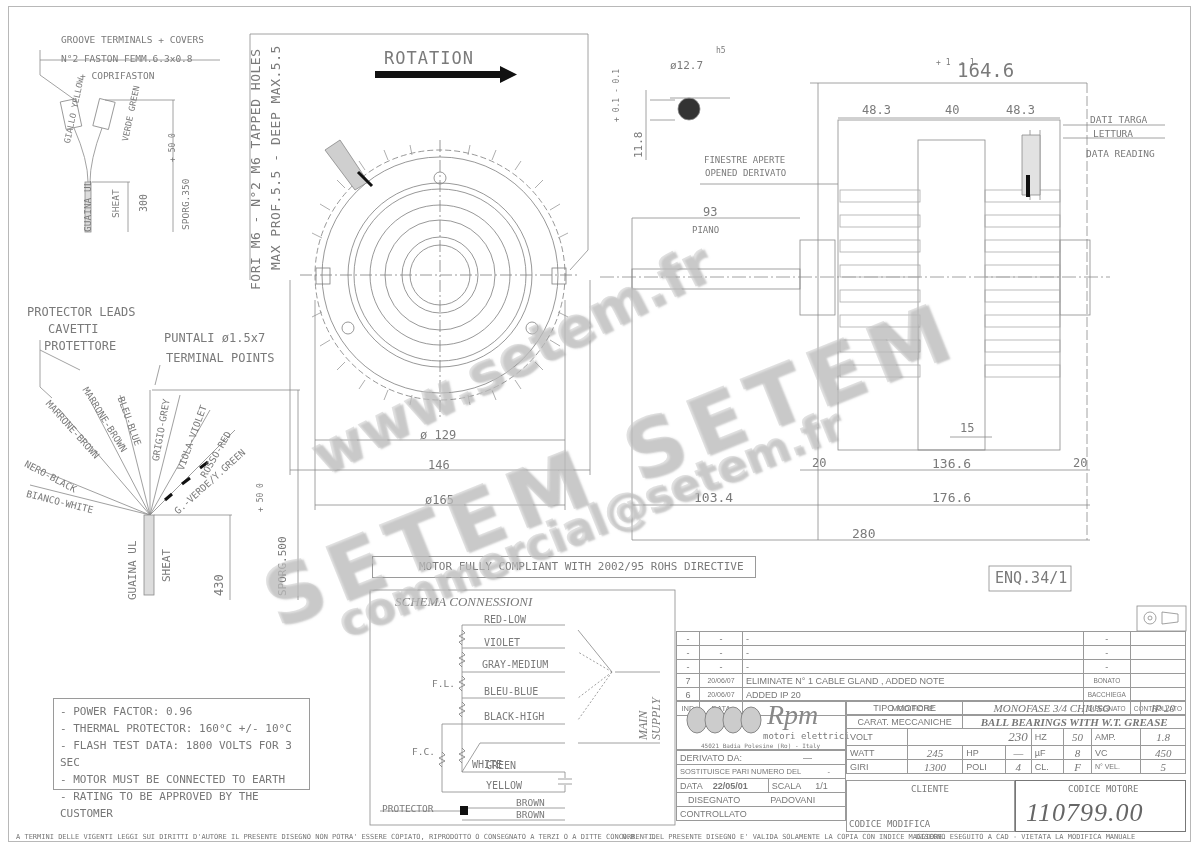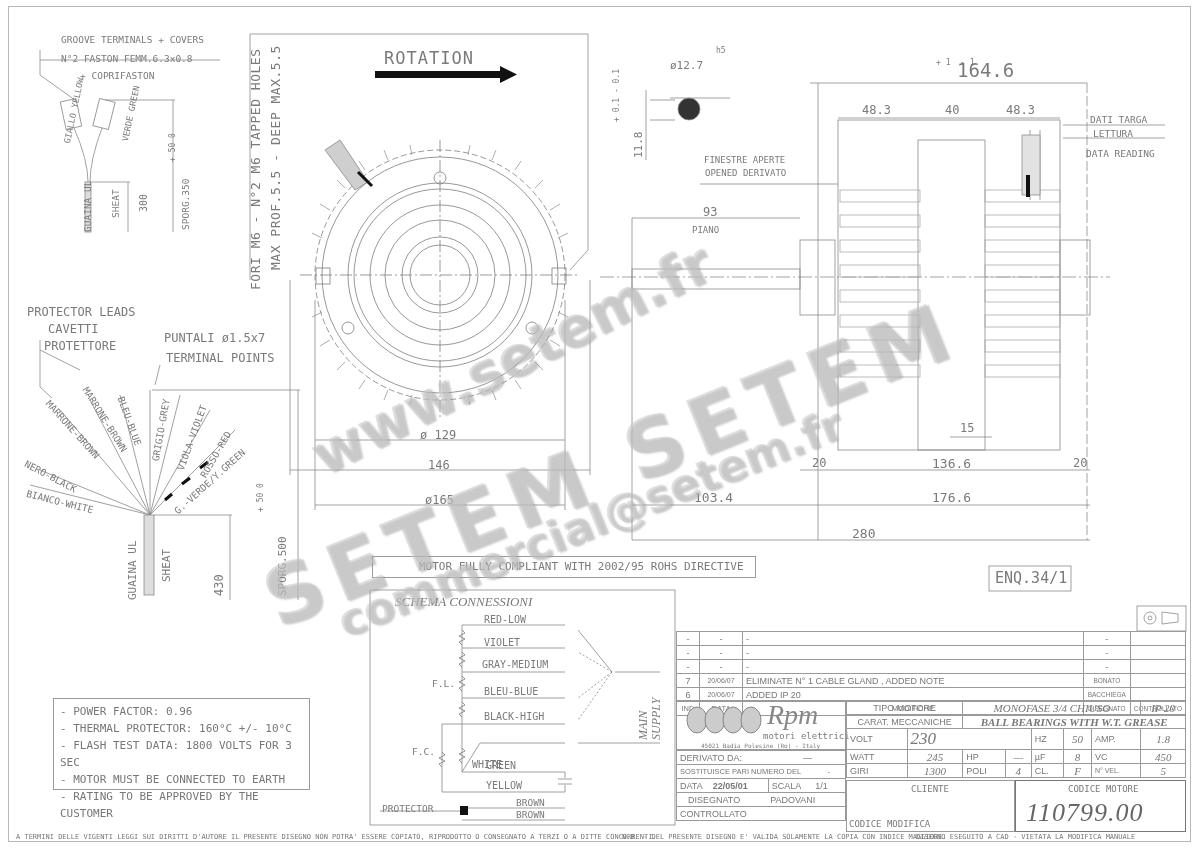--- a/index.html
+++ b/index.html
@@ -365,21 +365,21 @@
     <td colspan="2" style="text-align:center">TIPO MOTORE</td>
     <td colspan="5" class="it" style="text-align:center;font-size:11px">MONOFASE 3/4 CHIUSO</td>
     <td class="it" style="text-align:center;font-size:11px">IP 20</td>
   </tr>
   <tr>
     <td colspan="2" style="text-align:center">CARAT. MECCANICHE</td>
     <td colspan="6" class="it" style="text-align:center;font-size:11px;font-weight:bold">BALL BEARINGS WITH W.T. GREASE</td>
   </tr>
   <tr>
     <td>VOLT</td>
-        <td colspan="3" class="it" style="text-align:left;font-size:17px">230</td>
+        <td colspan="3" class="it" style="text-align:right;font-size:13px">230</td>
     <td>HZ</td>
         <td class="it" style="text-align:center;font-size:11px">50</td>
     <td>AMP.</td>
         <td class="it" style="text-align:center;font-size:11px">1.8</td>
   </tr>
   <tr>
     <td>WATT</td>
         <td class="it" style="text-align:center;font-size:11px">245</td>
     <td>HP</td>
         <td class="it" style="text-align:center;font-size:11px">—</td>

